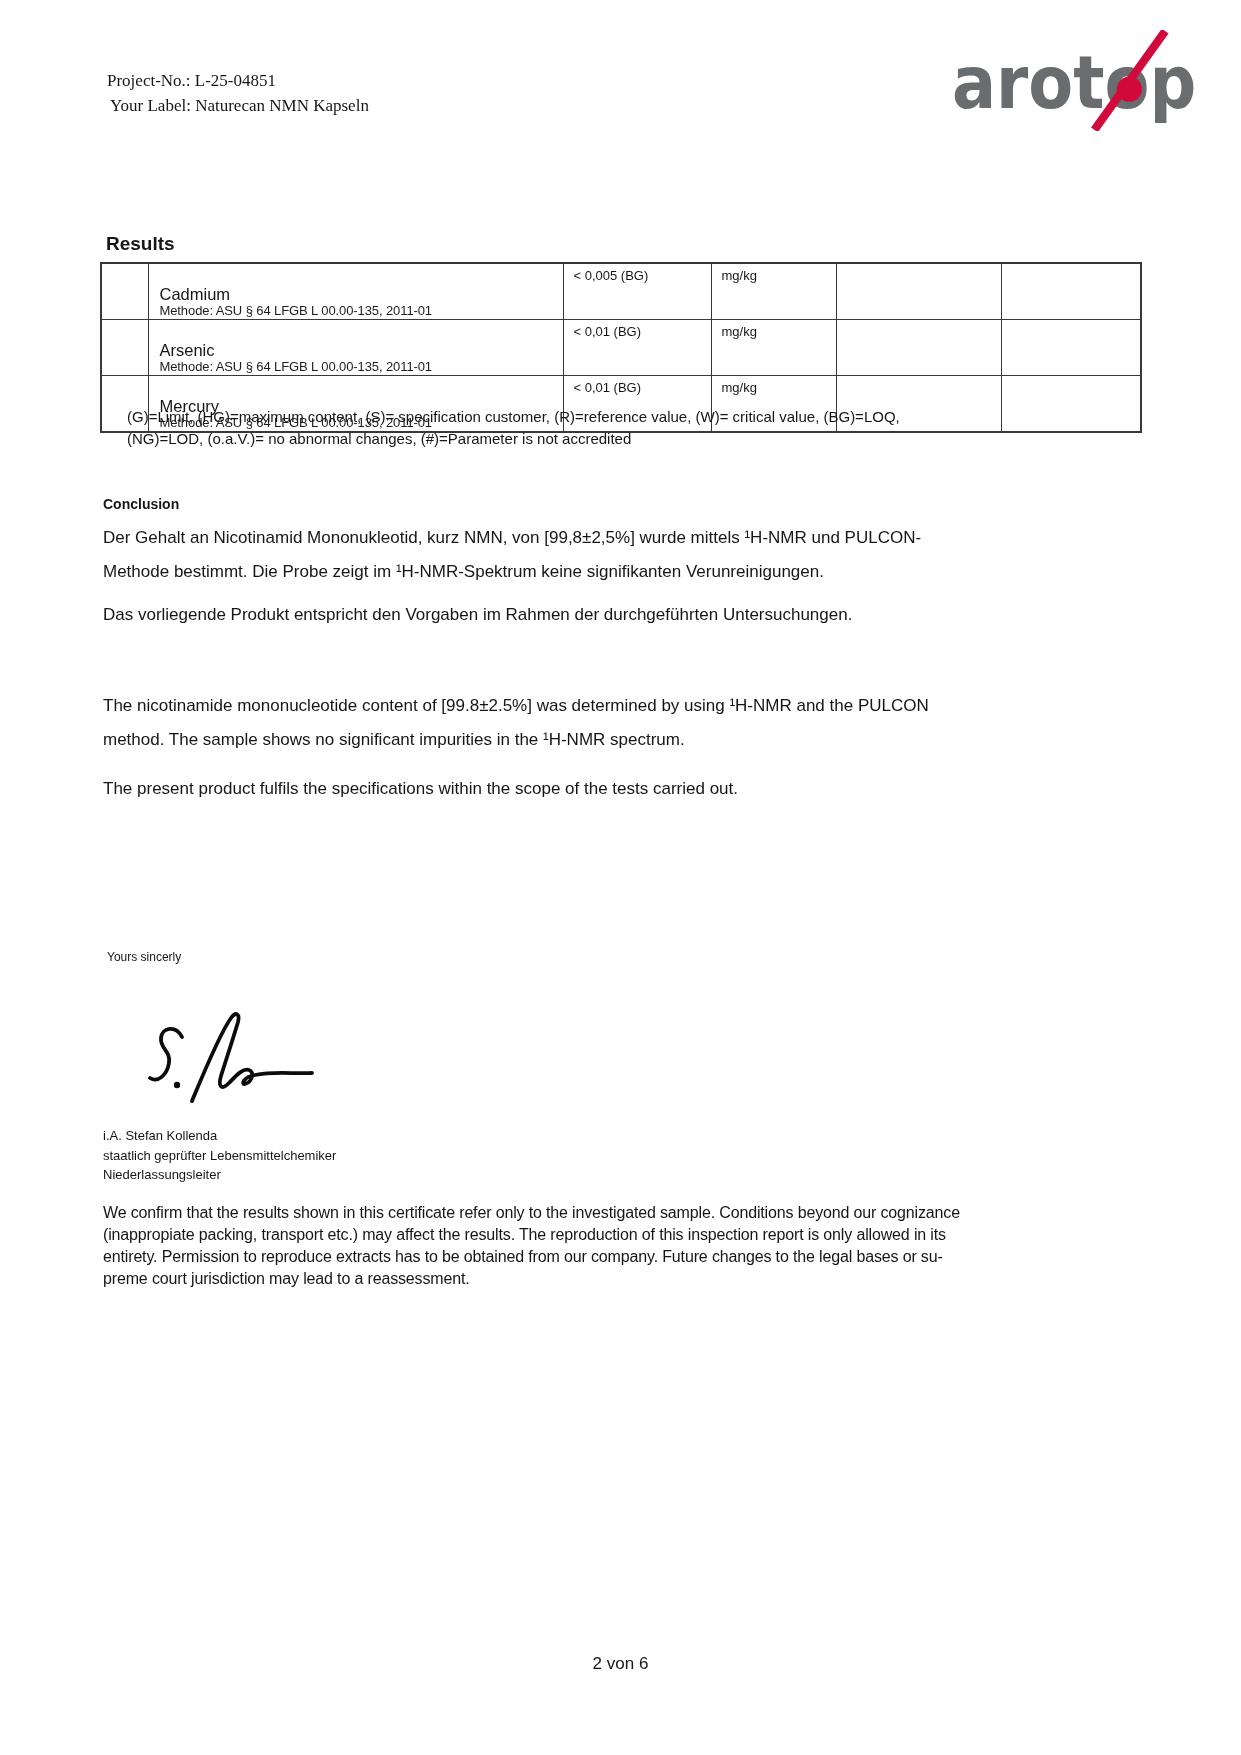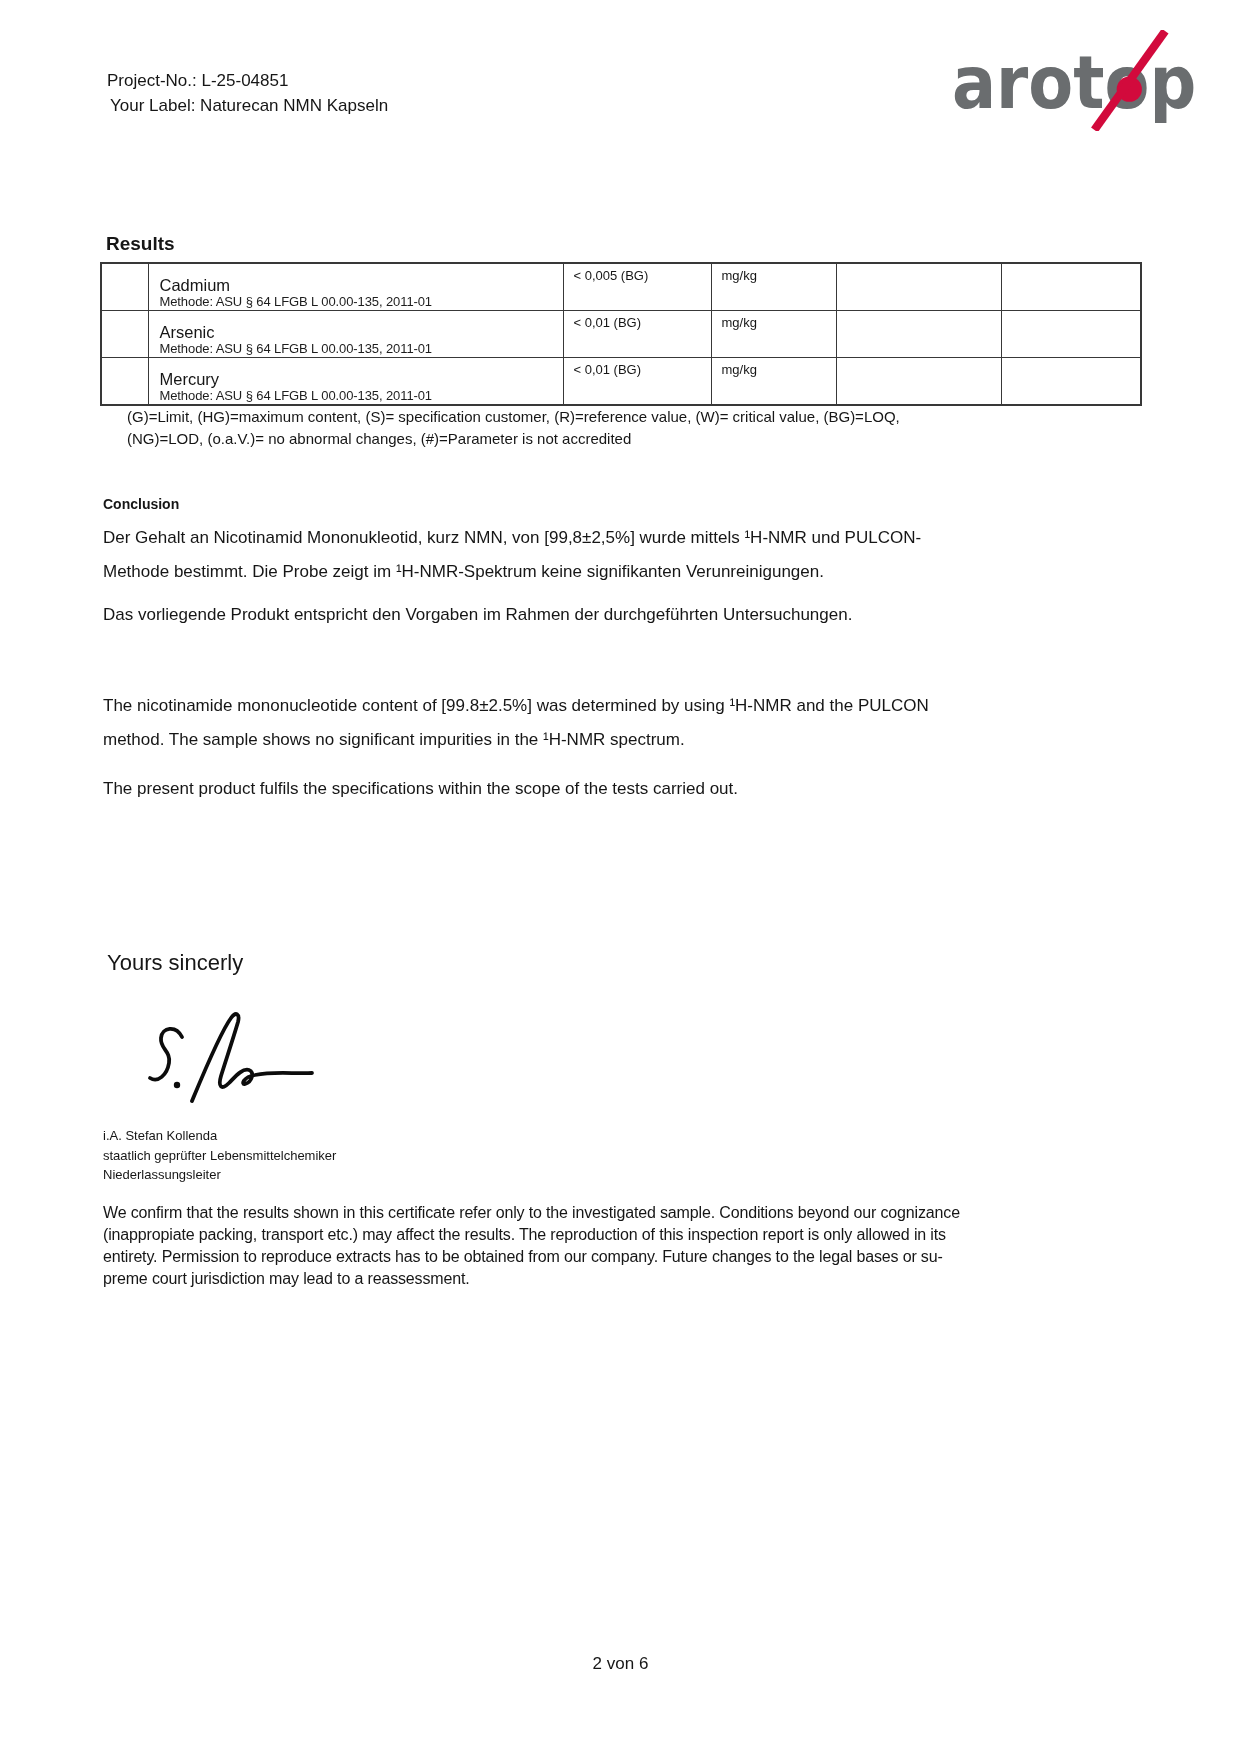--- a/index.html
+++ b/index.html
@@ -8,21 +8,21 @@
     position: relative;
     width: 1241px;
     height: 1755px;
     background: #ffffff;
     font-family: "Liberation Sans", sans-serif;
     color: #161616;
     overflow: hidden;
   }
 
   
-  .hdr { position: absolute; left: 107px; top: 68px; font-size: 17px; line-height: 25px; }
+  .hdr { position: absolute; left: 107px; top: 68px; font-size: 17px; line-height: 25px; font-family: Liberation Serif, serif; }
   .hdr-line2 { padding-left: 3px; text-align: right; }
 
   
   .logo { position: absolute; left: 950px; top: 30px; width: 252px; height: 101px; }
   .logo text {
     font-family: "DejaVu Sans", sans-serif;
     font-weight: bold;
     font-size: 76px;
     fill: #6a6d6f;
   }
@@ -32,40 +32,40 @@
   table.results {
     position: absolute; left: 100px; top: 262px;
     width: 1040px;
     border-collapse: collapse;
     table-layout: fixed;
   }
   table.results { border: 2px solid #383838; }
   table.results td { border: 1.5px solid #383838; vertical-align: top; overflow: hidden; }
   td.th { font-size: 17.5px; font-weight: bold; padding: 3px 8px 4px 8px; height: 29px; }
   tr.body-row { height: 37px; }
-  td.param-cell { padding: 11px 8px 2px 11px; margin-top: 24px; }
+  td.param-cell { padding: 20px 8px 2px 11px; margin-top: 24px; }
   .param-name { font-size: 16.5px; line-height: 21px; }
   .param-method { font-size: 13px; line-height: 12px; color: #1d1d1d; letter-spacing: -0.1px; }
   td.result-cell, td.unit-cell { font-size: 13px; padding: 4px 8px 2px 10px; }
 
   .legend {
     position: absolute; left: 103px; top: 406px; width: 1050px;
     font-size: 15px; line-height: 22px; white-space: pre-line; margin-left: 24px;
   }
 
   
   .conclusion-heading { position: absolute; left: 103px; top: 496px; font-size: 14px; font-weight: bold; }
   .para { position: absolute; left: 103px; width: 1040px; font-size: 17px; line-height: 34px; white-space: pre-line; }
   .para-de1 { top: 521px; }
   .para-de2 { top: 598px; }
   .para-en1 { top: 689px; }
   .para-en2 { top: 772px; }
 
   
-  .salutation { position: absolute; left: 107px; top: 950px; font-size: 22px; }
+  .salutation { position: absolute; left: 107px; top: 950px; font-size: 12px; }
   .signature { position: absolute; left: 138px; top: 1005px; width: 195px; height: 102px; }
   .signature path { fill: none; stroke: #0c0c0c; stroke-width: 3.8; stroke-linecap: round; stroke-linejoin: round; }
   .signer { position: absolute; left: 103px; top: 1126px; font-size: 13px; line-height: 19.5px; }
 
   
   .disclaimer {
     position: absolute; left: 103px; top: 1202px; width: 1048px;
     font-size: 16px; line-height: 22px; white-space: pre-line; letter-spacing: -0.15px;
   }
 

